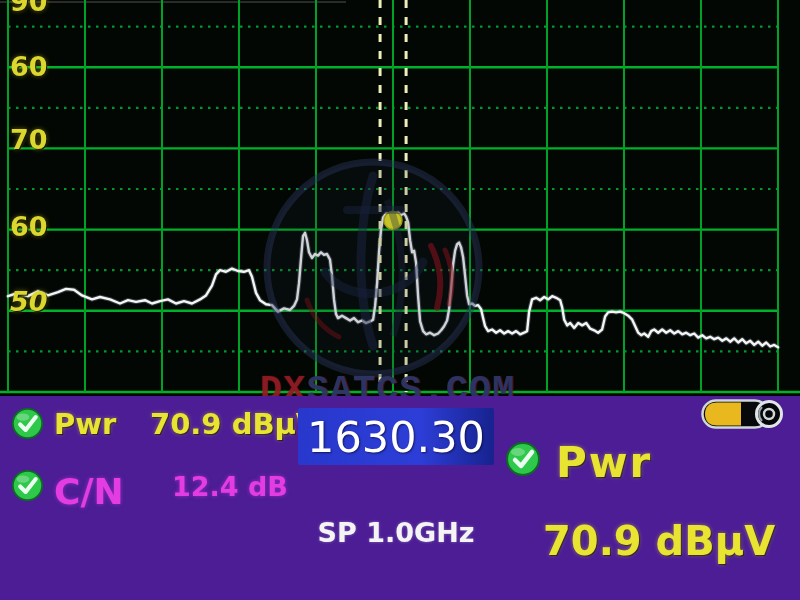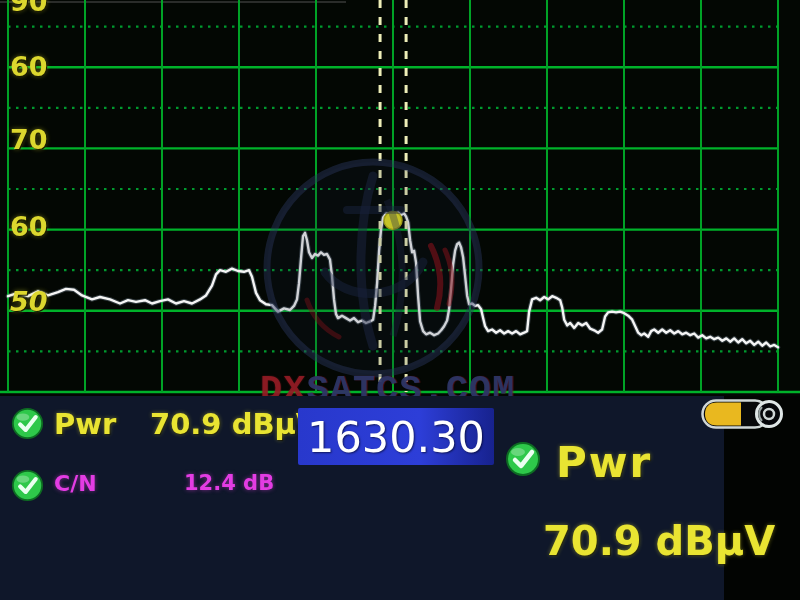--- a/index.html
+++ b/index.html
@@ -8,38 +8,38 @@
   .chart{position:absolute;top:0;left:0;width:800px;height:396px;overflow:hidden;background:#030703;}
   #plot{position:absolute;top:0;left:0;}
   .artifact-line{position:absolute;top:1px;left:0;width:346px;height:2px;background:#4a4a4a;opacity:.55;}
   .y-label{position:absolute;left:10px;width:44px;font-size:27px;font-weight:bold;color:#dcd72e;
            text-shadow:1px 1px 0 #1a1a00,0 0 5px rgba(220,215,46,.45);line-height:30px;}
   .wm-logo{position:absolute;left:255px;top:150px;width:236px;height:236px;opacity:.8;}
   .wm-text{position:absolute;left:260px;top:370px;width:300px;font-family:Liberation Mono, monospace;
            font-weight:bold;font-size:37px;letter-spacing:1px;white-space:nowrap;line-height:40px;}
   .wm-dx{color:rgba(150,28,38,.85);text-shadow:0 0 2px rgba(150,28,38,.5);}
   .wm-rest{color:rgba(42,54,104,.92);text-shadow:1px 0 1px rgba(140,22,32,.55);}
-  .status{position:absolute;top:396px;left:0;width:724px;height:204px;background:#0f172a;}
+  .status{position:absolute;top:396px;left:0;width:800px;height:204px;background:#4c1d95;}
   .abs{position:absolute;white-space:nowrap;}
   .yellow{color:#e9e432;text-shadow:0 0 4px rgba(233,228,50,.45),1px 1px 1px rgba(0,0,0,.8);}
   .magenta{color:#e33ce3;text-shadow:0 0 4px rgba(227,60,227,.5);}
   .white{color:#f4f4f4;text-shadow:0 0 3px rgba(255,255,255,.35);}
   .bold{font-weight:bold;}
   .freq-box{position:absolute;left:298px;top:12px;width:196px;height:57px;border-radius:2px;
             background:linear-gradient(90deg,#2838cc 0%,#2d3ed8 62%,#17228e 100%);
             display:flex;align-items:center;justify-content:center;
             font-size:43px;font-weight:normal;color:#ffffff;text-shadow:1px 1px 2px rgba(0,0,20,.6);}
   .freq-unit{left:298px;top:68px;width:196px;text-align:center;font-size:23px;}
   .span-text{left:298px;top:121px;width:196px;text-align:center;font-size:27px;}
   .bw-text{left:298px;top:157px;width:196px;text-align:center;font-size:27px;}
   .check{position:absolute;}
   .pwr-label{left:54px;top:11px;font-size:29px;}
   .pwr-value{left:150px;top:11px;font-size:29px;}
-  .cn-label{left:54px;top:75px;font-size:22px;}
-  .cn-value{left:184px;top:75px;font-size:21px;}
+  .cn-label{left:54px;top:75px;font-size:36px;}
+  .cn-value{left:172px;top:75px;font-size:27px;}
   .big-pwr-label{left:556px;top:42px;font-size:42px;letter-spacing:2px;}
   .big-pwr-value{left:543px;top:122px;font-size:40px;}
   .battery{position:absolute;left:701px;top:3px;width:84px;height:30px;}
 </style>
 </head>
 <body>
 
 <div class="screen">
 
   <div class="chart">
@@ -110,20 +110,21 @@
       <circle cx="18" cy="18" r="16" fill="#2ec84a" stroke="#0d6b22" stroke-width="2"></circle>
       <ellipse cx="13" cy="11" rx="7" ry="4" fill="rgba(255,255,255,0.28)"></ellipse>
       <path d="M10 19 L16 25 L27 11" fill="none" stroke="#eafff0" stroke-width="4.5" stroke-linecap="round" stroke-linejoin="round"></path>
     </svg>
     <div class="abs bold magenta cn-label">C/N</div>
     <div class="abs bold magenta cn-value">12.4 dB</div>
 
     <div class="freq-box">
       <span>1630.30</span>
     </div>
+    <div class="abs bold white span-text">SP 1.0GHz</div>
 
     <svg class="battery" viewBox="0 0 84 30">
       <rect x="1.5" y="1.5" width="66" height="27" rx="13.5" fill="#07080a" stroke="#cfd6d6" stroke-width="2.5"></rect>
       <path d="M16 3.5 C 8 3.5, 4 8, 4 15 C 4 22, 8 26.5, 16 26.5 L40 26.5 L40 3.5 Z" fill="#e9b81f"></path>
       <circle cx="68" cy="15" r="12.5" fill="#05060a" stroke="#dfe6e6" stroke-width="3"></circle>
       <circle cx="68" cy="15" r="5" fill="none" stroke="#cfd6d6" stroke-width="2.5"></circle>
       <path d="M61 8 A 10 10 0 0 0 61 22" fill="none" stroke="#9aa4a4" stroke-width="2"></path>
     </svg>
 
     <svg class="check" style="left:505px;top:45px" width="36" height="36" viewBox="0 0 36 36">

